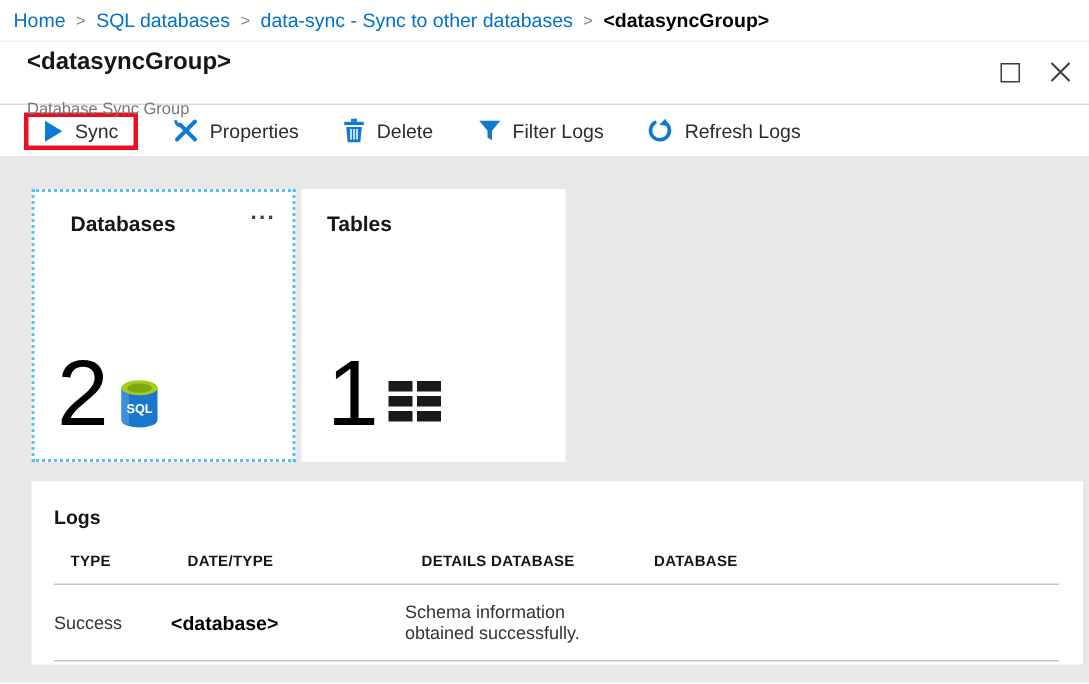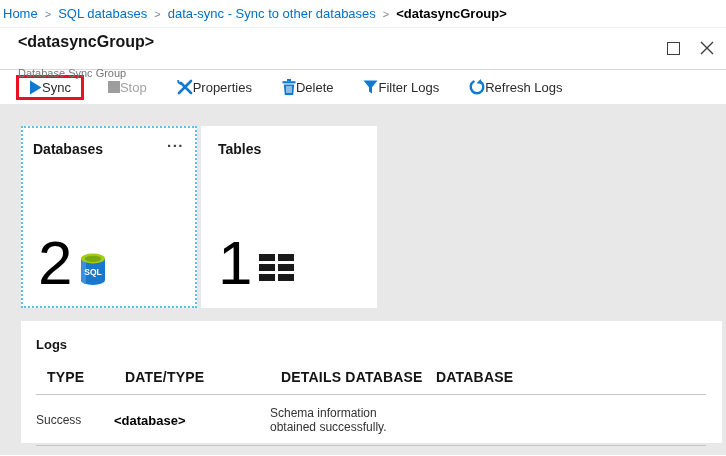--- a/index.html
+++ b/index.html
@@ -7,72 +7,72 @@
   body {
     font-family:"Liberation Sans", sans-serif;
     background:#ffffff;
     color:#1a1a1a;
     overflow:hidden;
     position:relative;
   }
   
   .breadcrumb {
     height:28px; display:flex; align-items:center;
-    padding-left:3px; font-size:13px; background:#fff;
+    padding-left:9px; font-size:13px; background:#fff;
     border-bottom:1px solid #f0f0f0; white-space:nowrap;
   }
   .crumb { color:#0070c8; text-decoration:none; cursor:pointer; }
   .crumb-sep { color:#7a8a94; margin:0 7px; font-size:11px; }
   .crumb-current { color:#000; font-weight:bold; }
   
   .header { position:relative; height:42px; padding:4px 0 0 18px; border-bottom:1px solid #d9d9d9; background:#fff; }
   .title { font-size:16px; font-weight:bold; color:#151515; line-height:20px; }
   .subtitle { font-size:11px; color:#767676; margin-top:15px; }
   .win-controls { position:absolute; top:11px; right:10px; display:flex; gap:16px; align-items:center; }
   .win-btn { width:18px; height:18px; display:flex; align-items:center; justify-content:center; cursor:pointer; background:none; border:none; }
   .max-square { width:13px; height:13px; border:1.5px solid #3d3d3d; display:block; }
   
   .toolbar { height:34px; display:flex; align-items:center; padding-left:16px; background:#fff; }
   .tb-item {
-    display:flex; align-items:center; 
+    display:flex; align-items:center; gap:8px;
     font-size:13px; color:#2b2b2b; background:none; border:none;
     font-family:"Liberation Sans", sans-serif;
     padding:5px 10px; margin-right:10px; cursor:pointer; white-space:nowrap;
   }
   .tb-item.highlighted { border:3px solid #e81123; padding:2px 10px; margin-right:14px; }
   .tb-item.disabled { color:#a3a3a3; cursor:default; }
   .tb-icon { display:block; flex:none; }
   
   .content { background:#e8e8e8; height:351px; padding:22px 0 0 21px; }
   .tiles { display:flex; gap:4px; }
   .tile {
     width:176px; height:182px; background:#fff; position:relative;
     padding:15px 17px; cursor:pointer;
   }
-  .tile.selected { border:2px dotted #57c3ea; padding:13px 10px; }
+  .tile.selected { border:2px dotted #57c3ea; padding:13px 24px; }
   .tile-title { font-size:14px; font-weight:bold; color:#161616; }
   .tile-menu {
     position:absolute; top:4px; right:11px; font-size:15px; font-weight:bold;
     color:#404040; letter-spacing:1.5px; cursor:pointer; line-height:20px;
   }
   .count-row { position:absolute; left:17px; bottom:20px; display:flex; align-items:flex-end; gap:7px; }
   .tile.selected .count-row { left:15px; bottom:18px; }
   .tile-count { font-size:62px; line-height:50px; color:#000; }
   .sql-icon { display:block; margin-bottom:2px; }
   .table-icon {
     display:grid; grid-template-columns:16px 16px; grid-auto-rows:7px;
     gap:3px 3px; margin-bottom:7px;
   }
   .table-icon span { background:#1a1a1a; display:block; }
   
   .logs-card { background:#fff; width:701px; height:122px; margin-top:13px; padding:16px 16px 0 15px; }
   .logs-title { font-size:13px; font-weight:bold; color:#141414; }
   .lrow { display:grid; grid-template-columns:78px 156px 155px 1fr; padding-left:11px; align-items:center; }
   .lhead { margin-top:17px; padding-bottom:9px; border-bottom:1px solid #c5c5c5;
-           font-size:14px; font-weight:bold; color:#141414; letter-spacing:0.2px; }
+           font-size:10px; font-weight:bold; color:#141414; letter-spacing:0.2px; }
   .ldata { padding:11px 0; border-bottom:1px solid #c5c5c5; font-size:12px; color:#333; }
   .cell-member { font-size:13px; font-weight:bold; color:#000; }
 </style>
 </head>
 <body>
 
 <div class="app">
 
   <nav class="breadcrumb">
     <a class="crumb">Home</a>
@@ -98,26 +98,20 @@
       </button>
     </div>
   </header>
 
   <div class="toolbar">
     <button class="tb-item highlighted">
       <svg class="tb-icon" width="13" height="15" viewBox="0 0 13 15">
         <path d="M1 0.5 L12.5 7.5 L1 14.5 Z" fill="#0f7ad1"></path>
       </svg>
       <span>Sync</span>
-    </button>
-    <button class="tb-item disabled">
-      <svg class="tb-icon" width="12" height="12" viewBox="0 0 12 12">
-        <rect x="0" y="0" width="12" height="12" fill="#9d9d9d"></rect>
-      </svg>
-      <span>Stop</span>
     </button>
     <button class="tb-item">
       <svg class="tb-icon" width="16" height="16" viewBox="0 0 16 16">
         <path d="M4 4 L14 14" stroke="#0f7ad1" stroke-width="2.6" stroke-linecap="round" fill="none"></path>
         <path d="M14 2 L2 14" stroke="#0f7ad1" stroke-width="2.6" stroke-linecap="round" fill="none"></path>
         <path d="M1.2 1.2 a3 3 0 0 0 3.4 3.4" stroke="#0f7ad1" stroke-width="2" fill="none"></path>
       </svg>
       <span>Properties</span>
     </button>
     <button class="tb-item">

